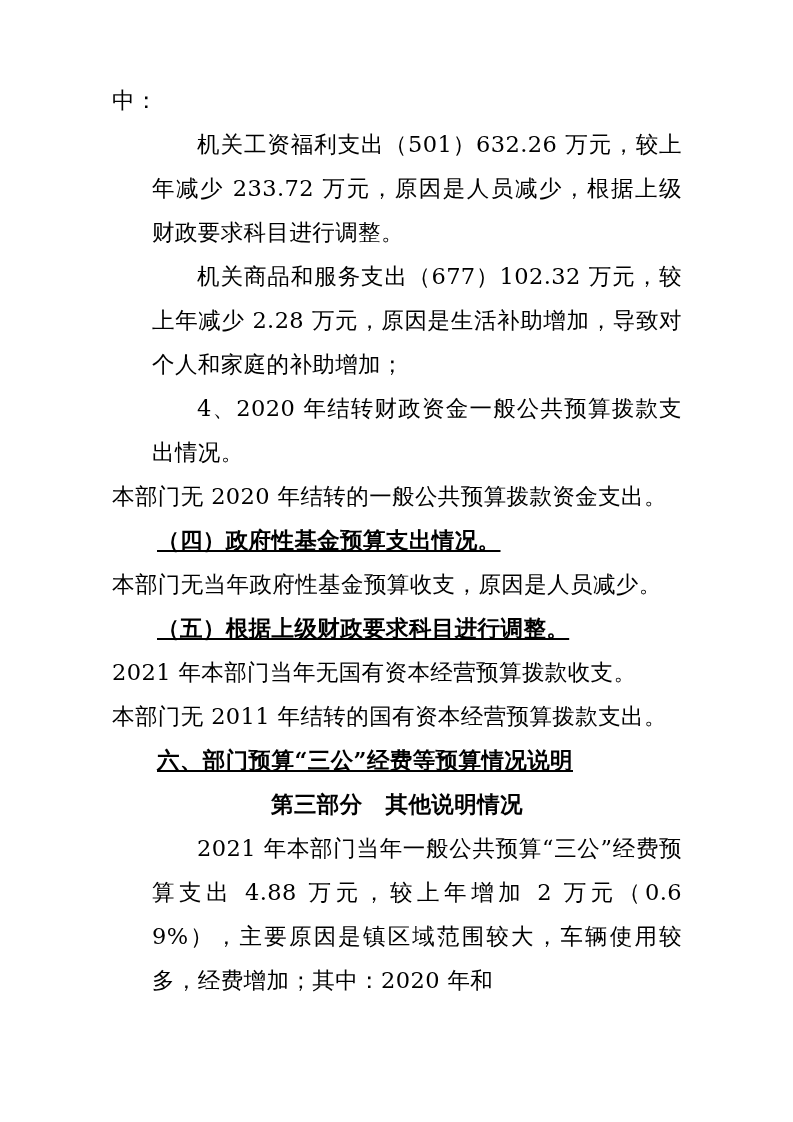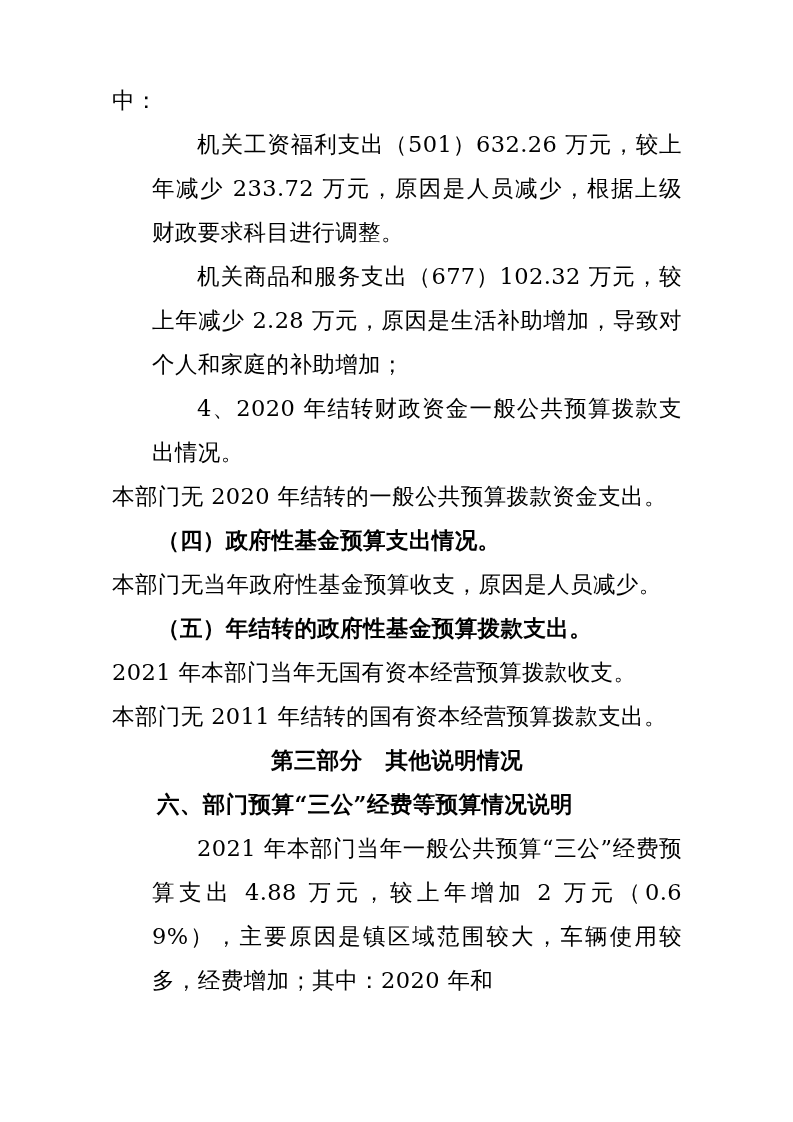--- a/index.html
+++ b/index.html
@@ -39,20 +39,21 @@
     margin-left: 40px;
   }
   .center {
     text-align: center;
     font-weight: bold;
     text-indent: 0;
   }
   .heading {
     font-weight: bold;
     text-indent: 45px;
+    text-decoration: underline;
   }
 </style>
 </head>
 <body>
 
 <div class="page">
   <div class="content">
 
     <p class="para">中：</p>
 
@@ -63,26 +64,26 @@
 
     <p class="para indent">4、2020 年结转财政资金一般公共预算拨款支出情况。</p>
 
     <p class="para">本部门无 2020 年结转的一般公共预算拨款资金支出。</p>
 
     <p class="para heading">（四）政府性基金预算支出情况。</p>
 
     <p class="para">本部门无当年政府性基金预算收支，原因是人员减少。</p>
 
 
-    <p class="para heading">（五）年结转的政府性基金预算拨款支出。</p>
+    <p class="para heading">（五）根据上级财政要求科目进行调整。</p>
 
     <p class="para">2021 年本部门当年无国有资本经营预算拨款收支。</p>
 
     <p class="para">本部门无 2011 年结转的国有资本经营预算拨款支出。</p>
 
+    <p class="para heading">六、部门预算“三公”经费等预算情况说明</p>
+
     <p class="para center">第三部分　其他说明情况</p>
-
-    <p class="para heading">六、部门预算“三公”经费等预算情况说明</p>
 
     <p class="para indent">2021 年本部门当年一般公共预算“三公”经费预算支出 4.88 万元，较上年增加 2 万元（0.69%），主要原因是镇区域范围较大，车辆使用较多，经费增加；其中：2020 年和</p>
 
   </div>
 </div>
 
 </body></html>

